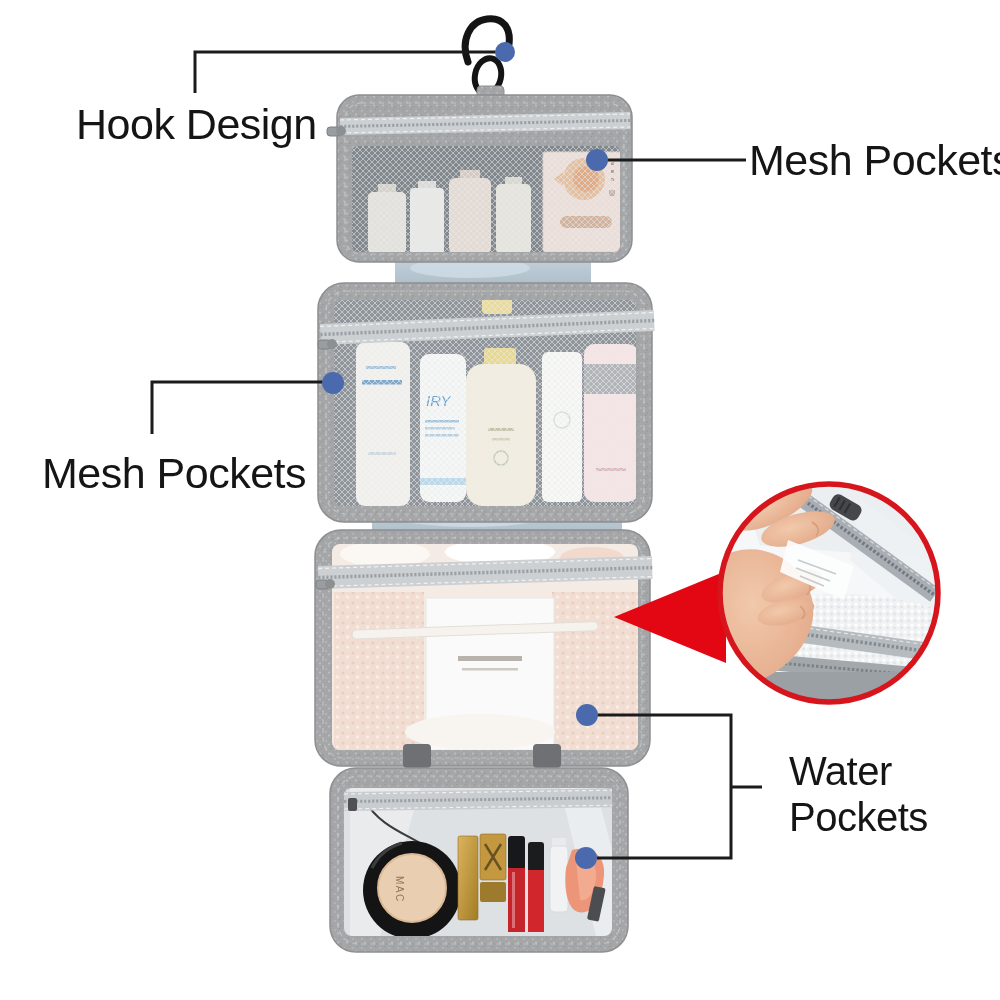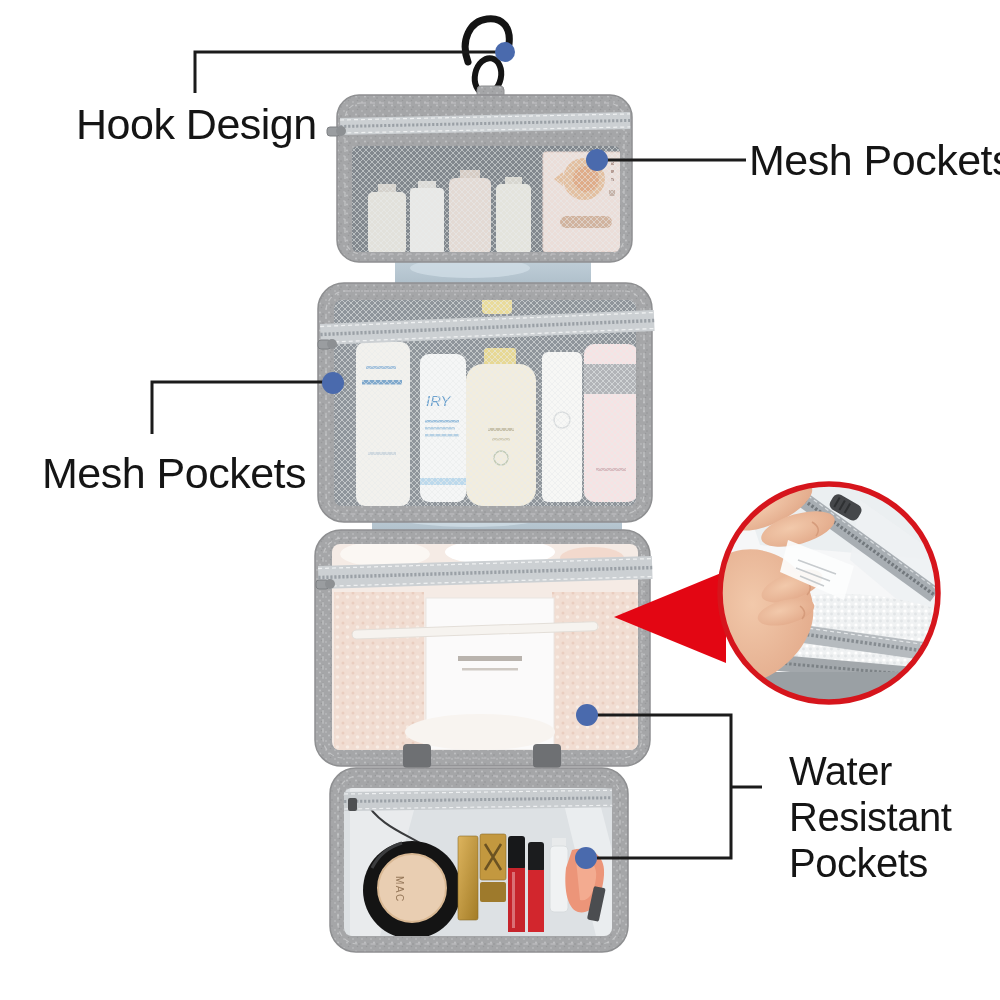--- a/index.html
+++ b/index.html
@@ -313,17 +313,16 @@
     <circle cx="587" cy="715" r="11" fill="#4a6aad"></circle>
     <circle cx="586" cy="858" r="11" fill="#4a6aad"></circle>
   </g>
 </svg>
 
 <div class="label label-hook">Hook Design</div>
 <div class="label label-mesh-right">Mesh Pockets</div>
 <div class="label label-mesh-left">Mesh Pockets</div>
 <div class="label label-water">
   <div>Water</div>
-  <div>Resistant</div>
   <div>Pockets</div>
 </div>
 
 </div>
 
 </body></html>

